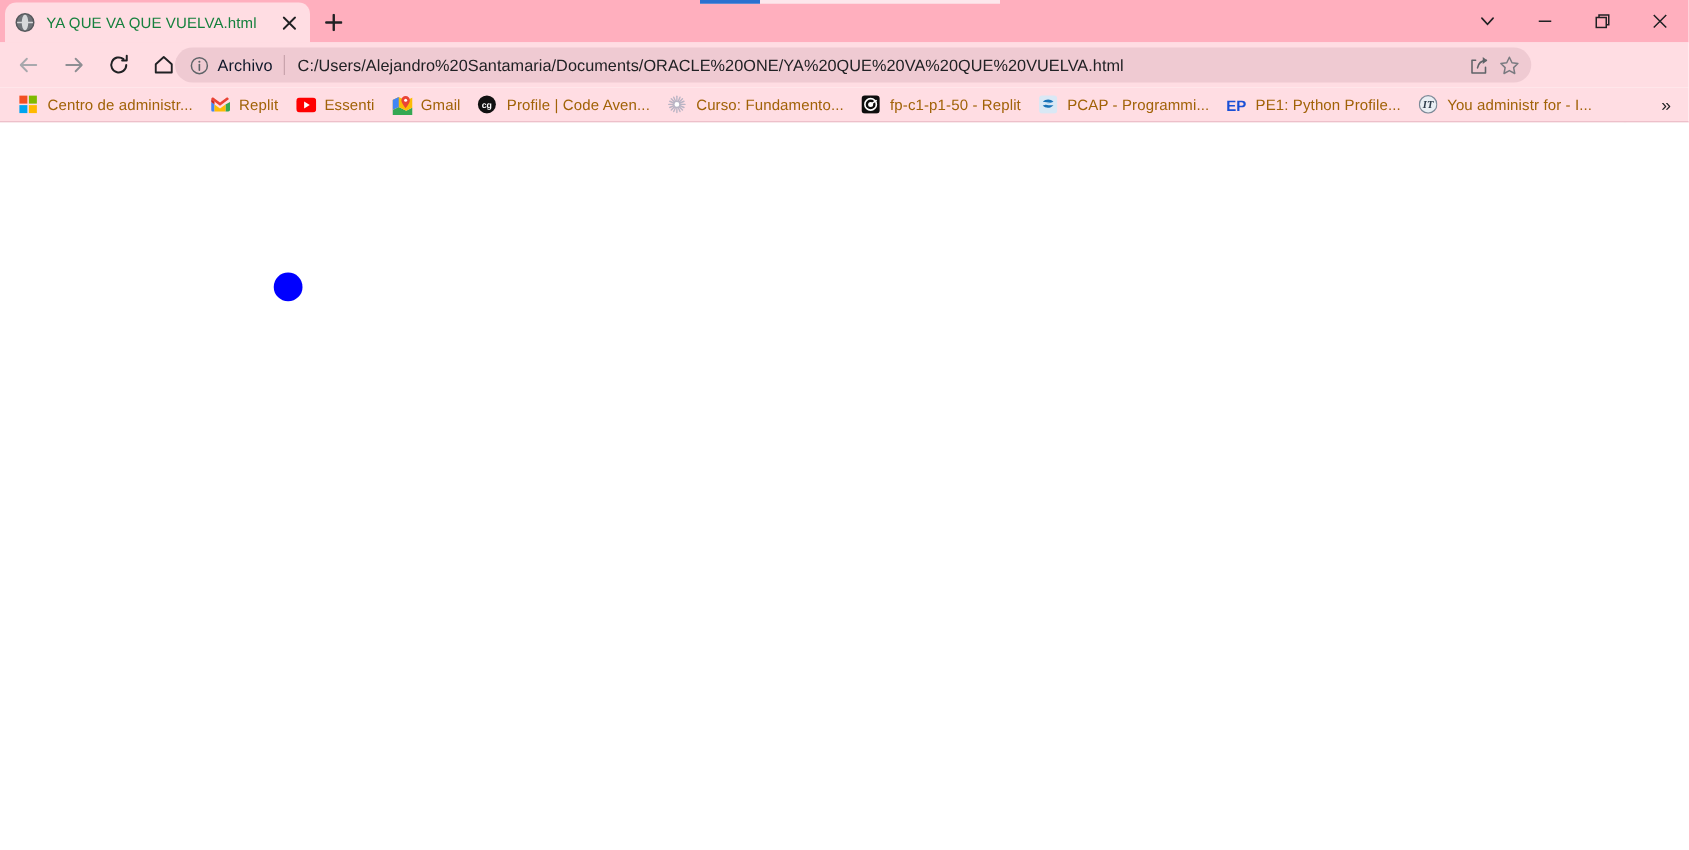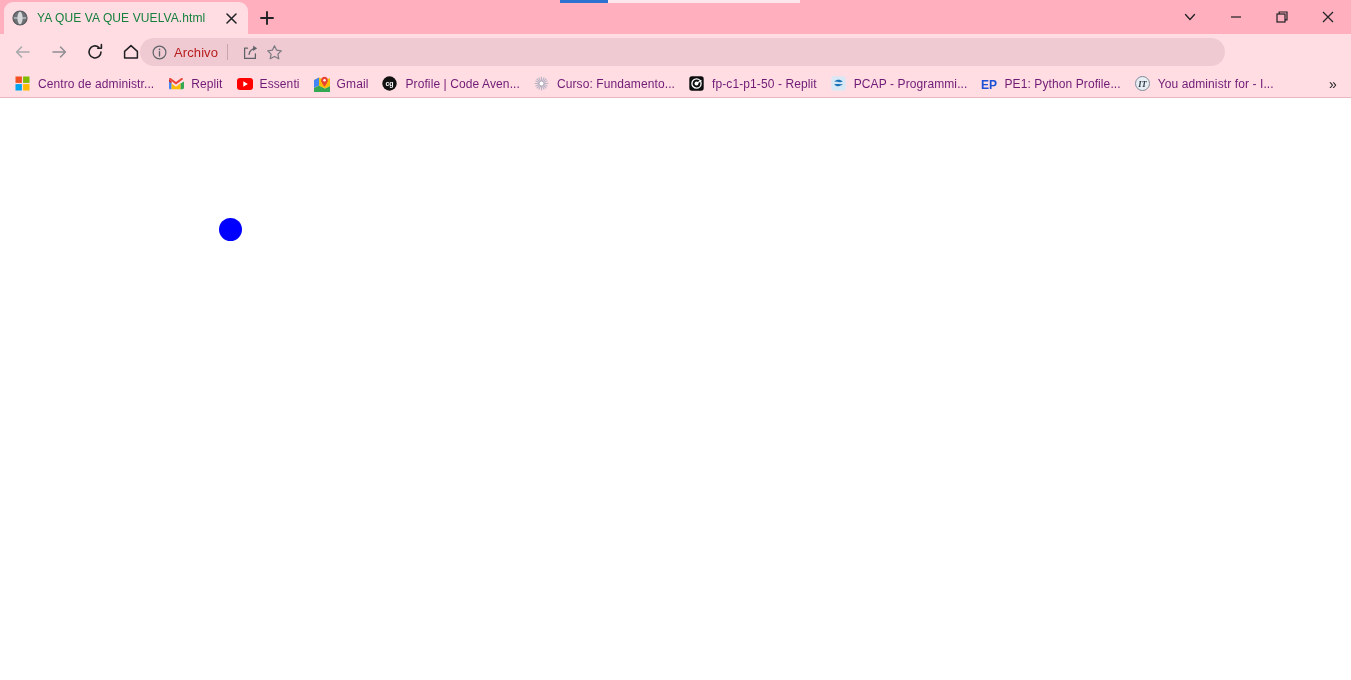--- a/index.html
+++ b/index.html
@@ -95,21 +95,21 @@
     border-radius: 14px;
     display: flex; align-items: center;
     padding: 0 6px 0 10px;
   }
   .info-icon {
     width: 18px; height: 18px; flex: none;
     display: flex; align-items: center; justify-content: center;
     color: #5f6368; margin-right: 6px;
   }
   .scheme-label {
-    font-size: 13px; color: #b91c1c; flex: none;
+    font-size: 13px; color: #0f172a; flex: none;
     margin-right: 9px; letter-spacing: .1px;
   }
   .omni-sep {
     width: 1px; height: 16px; background: #c9a4ad; flex: none;
     margin-right: 10px;
   }
   .url-text {
     flex: 1; font-size: 13px; color: #202124;
     white-space: nowrap; overflow: hidden;
     letter-spacing: .05px;
@@ -149,21 +149,21 @@
     display: flex; align-items: center;
     height: 22px; padding: 0 7px;
     border-radius: 4px;
     flex: none;
   }
   .bm-icon {
     width: 16px; height: 16px; flex: none; margin-right: 7px;
     display: flex; align-items: center; justify-content: flex-start;
   }
   .bm-label {
-    font-size: 12px; color: #701a75;
+    font-size: 12px; color: #a16207;
     white-space: nowrap; letter-spacing: .1px;
   }
   .bm-overflow {
     position: absolute; right: 8px; top: 4px;
     width: 20px; height: 20px;
     display: flex; align-items: center; justify-content: center;
     color: #202124; font-size: 14px;
   }
 
   
@@ -272,20 +272,21 @@
     <div class="omnibox">
       <span class="info-icon">
         <svg width="15" height="15" viewBox="0 0 15 15">
           <circle cx="7.5" cy="7.5" r="6.4" fill="none" stroke="#5f6368" stroke-width="1.2"></circle>
           <circle cx="7.5" cy="4.4" r="0.85" fill="#5f6368"></circle>
           <path d="M7.5 6.6 V11.1" stroke="#5f6368" stroke-width="1.3" stroke-linecap="round"></path>
         </svg>
       </span>
       <span class="scheme-label">Archivo</span>
       <span class="omni-sep"></span>
+      <span class="url-text" title="C:/Users/Alejandro%20Santamaria/Documents/ORACLE%20ONE/YA%20QUE%20VA%20QUE%20VUELVA.html">C:/Users/Alejandro%20Santamaria/Documents/ORACLE%20ONE/YA%20QUE%20VA%20QUE%20VUELVA.html</span>
       <span class="omni-icon">
         <svg width="17" height="17" viewBox="0 0 17 17">
           <path d="M5.5 4.2 H2.6 V14.4 H13.4 V9.8" stroke="#5f6368" stroke-width="1.25" fill="none" stroke-linecap="round" stroke-linejoin="round"></path>
           <path d="M7 10.3 C7.6 6.6 10 4.6 14.1 4.3" stroke="#5f6368" stroke-width="1.25" fill="none" stroke-linecap="round"></path>
           <path d="M11.2 1.6 L14.8 4.3 L11.2 7.1 Z" fill="#5f6368"></path>
         </svg>
       </span>
       <span class="omni-icon">
         <svg width="17" height="17" viewBox="0 0 17 17">
           <path d="M8.5 1.8 L10.6 6.2 L15.3 6.8 L11.9 10.1 L12.8 14.8 L8.5 12.5 L4.2 14.8 L5.1 10.1 L1.7 6.8 L6.4 6.2 Z" fill="none" stroke="#7a7a80" stroke-width="1.2" stroke-linejoin="round"></path>

